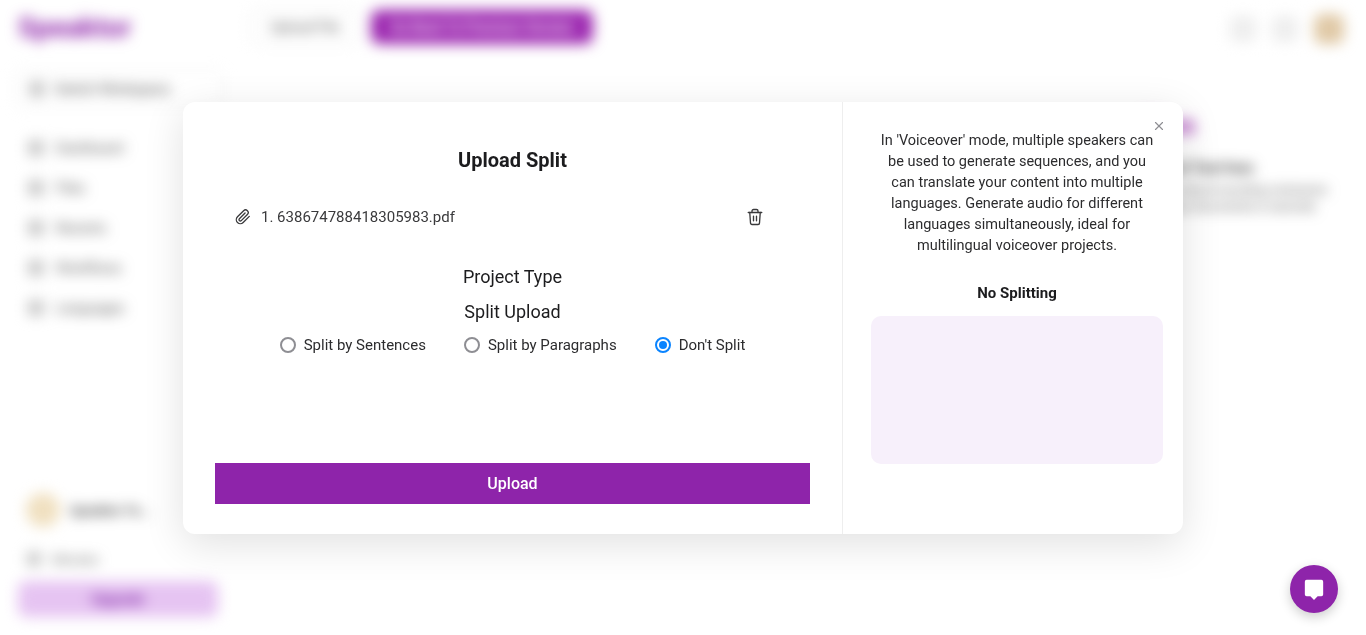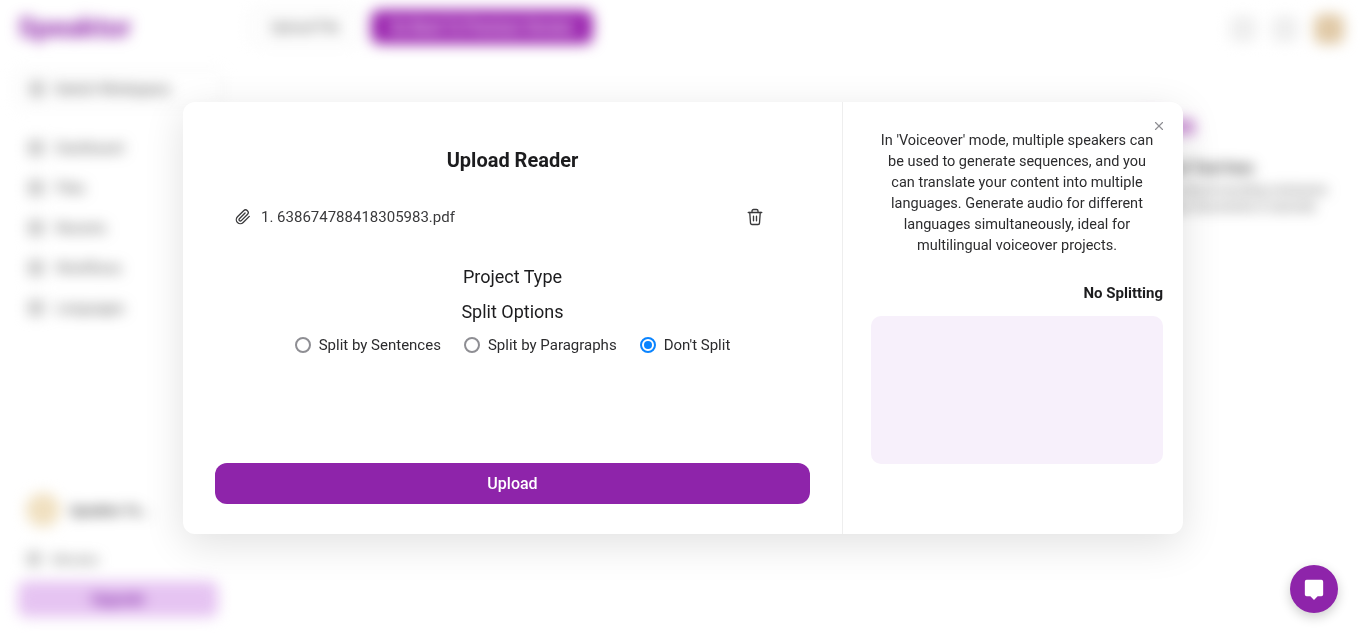--- a/index.html
+++ b/index.html
@@ -317,21 +317,21 @@
   height: 8px;
   background: #0a84ff;
   border-radius: 50%;
 }
 
 .upload-btn {
   background: #8e24aa;
   color: #fff;
   font-size: 16px;
   font-weight: 500;
-  border-radius: 12px;
+  border-radius: 0;
   padding: 11px 0;
   text-align: center;
   cursor: pointer;
   margin-top: auto;
   margin-left: -20px;
   margin-right: -20px;
 }
 
 .modal-right-desc {
   font-size: 14.5px;
@@ -339,21 +339,21 @@
   text-align: center;
   line-height: 1.45;
   padding: 0 6px;
   margin-bottom: 28px;
 }
 
 .right-subtitle {
   font-size: 15px;
   font-weight: 700;
   color: #1c1c1e;
-  text-align: right;
+  text-align: center;
   margin-bottom: 14px;
 }
 
 .preview-box {
   background: #f7f0fb;
   border-radius: 10px;
   height: 148px;
   width: 100%;
 }
 
@@ -438,21 +438,21 @@
       <div class="bg-nav-sq" style="border-radius:50%"></div>
       <span>Minutes</span>
     </div>
     <div class="bg-upgrade-btn">Upgrade</div>
   </div>
 </div>
 
 <div class="modal-backdrop"></div>
 <div class="modal">
   <div class="modal-left">
-    <div class="modal-title">Upload Reader</div>
+    <div class="modal-title">Upload Split</div>
 
     <div class="file-row">
       <div class="file-left">
         <span>
           <svg width="16" height="16" viewBox="0 0 24 24" fill="none" stroke="#3a3a3c" stroke-width="2" stroke-linecap="round" stroke-linejoin="round">
               <path d="M21.44 11.05l-9.19 9.19a6 6 0 01-8.49-8.49l9.19-9.19a4 4 0 015.66 5.66l-9.2 9.19a2 2 0 01-2.83-2.83l8.49-8.48"></path>
             </svg>
         </span>
         <span>1. 638674788418305983.pdf</span>
       </div>
@@ -461,22 +461,22 @@
             <polyline points="3 6 5 6 21 6"></polyline>
             <path d="M19 6l-1 14a2 2 0 01-2 2H8a2 2 0 01-2-2L5 6"></path>
             <path d="M10 11v6M14 11v6"></path>
             <path d="M8 6V4a2 2 0 012-2h4a2 2 0 012 2v2"></path>
           </svg>
       </span>
     </div>
 
     <div class="section-title">Project Type</div>
 
-    <div class="section-title">Split Options</div>
-    <div class="radio-row" style="gap:23px;margin-bottom:28px">
+    <div class="section-title">Split Upload</div>
+    <div class="radio-row" style="gap:38px;margin-bottom:28px">
       <label class="radio-opt">
         <span class="radio-circle"></span>
         <span>Split by Sentences</span>
       </label>
       <label class="radio-opt">
         <span class="radio-circle"></span>
         <span>Split by Paragraphs</span>
       </label>
       <label class="radio-opt">
         <span class="radio-circle selected">

